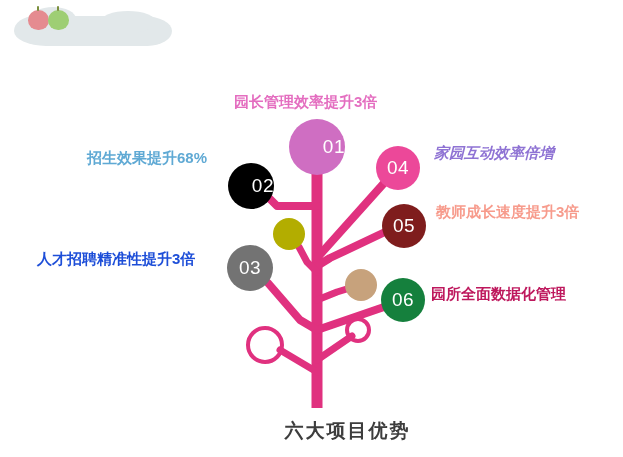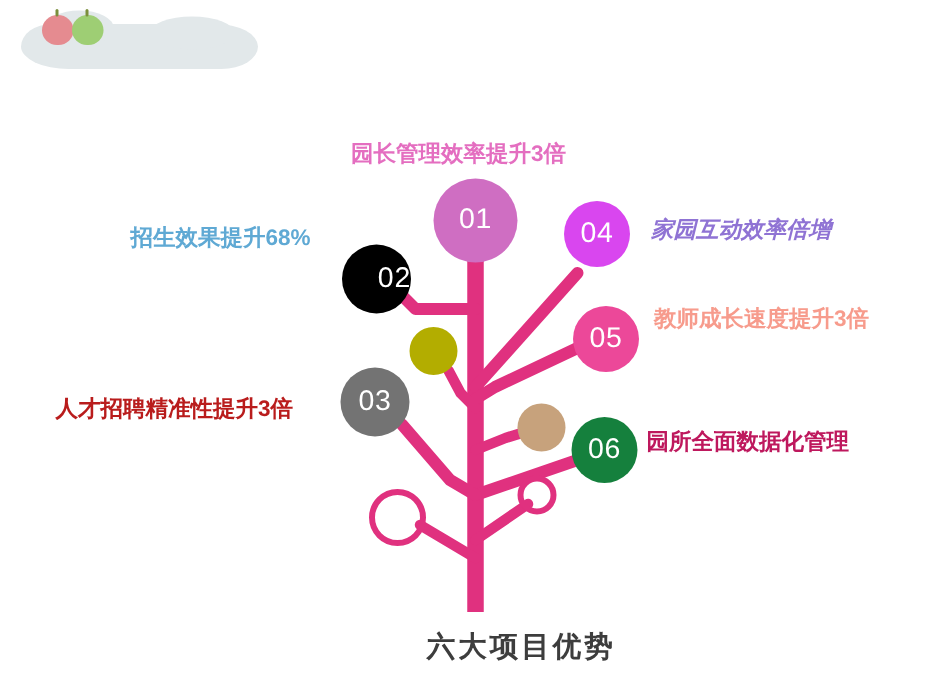--- a/index.html
+++ b/index.html
@@ -172,39 +172,39 @@
     <line x1="317" y1="372" x2="280" y2="350" stroke="#e0317f" stroke-width="7" stroke-linecap="round"></line>
 
     <circle cx="265" cy="345" r="17" fill="none" stroke="#e0317f" stroke-width="4"></circle>
     <circle cx="358" cy="330" r="11" fill="none" stroke="#e0317f" stroke-width="4"></circle>
   </g>
 </svg>
 
 <div class="accent-dot" style="left:273px; top:218px; width:32px; height:32px; background:#b3ad00;"></div>
 <div class="accent-dot" style="left:345px; top:269px; width:32px; height:32px; background:#c7a27c;"></div>
 
-<div class="node-circle" style="left:289px; top:119px; width:56px; height:56px; background:#cf6ec2;">
+<div class="node-circle" style="left:289px; top:119px; width:56px; height:56px; background:#cf6ec2;justify-content:flex-end;">
   <span>01</span>
 </div>
 <div class="node-circle" style="left:228px; top:163px; width:46px; height:46px; background:#000000;justify-content:flex-end;">
   <span>02</span>
 </div>
 <div class="node-circle" style="left:227px; top:245px; width:46px; height:46px; background:#737373;">
   <span>03</span>
 </div>
-<div class="node-circle" style="left:376px; top:134px; width:44px; height:44px; background:#d946ef;">
+<div class="node-circle" style="left:376px; top:146px; width:44px; height:44px; background:#ec4899;">
   <span>04</span>
 </div>
-<div class="node-circle" style="left:382px; top:204px; width:44px; height:44px; background:#ec4899;">
+<div class="node-circle" style="left:382px; top:204px; width:44px; height:44px; background:#7f1d1d;">
   <span>05</span>
 </div>
 <div class="node-circle" style="left:381px; top:278px; width:44px; height:44px; background:#15803d;">
   <span>06</span>
 </div>
 
 <div class="node-label" style="left:234px; top:93px; color:#e46ec0;">园长管理效率提升3倍</div>
 <div class="node-label" style="left:87px; top:149px; color:#5fa9d4;">招生效果提升68%</div>
-<div class="node-label" style="left:37px; top:250px; color:#b91c1c;margin-top:13px;">人才招聘精准性提升3倍</div>
+<div class="node-label" style="left:37px; top:250px; color:#1d4ed8;">人才招聘精准性提升3倍</div>
 <div class="node-label" style="left:434px; top:144px; color:#8f73d4;font-style:italic;">家园互动效率倍增</div>
 <div class="node-label" style="left:436px; top:203px; color:#f79b8c;">教师成长速度提升3倍</div>
 <div class="node-label" style="left:431px; top:285px; color:#be185d;">园所全面数据化管理</div>
 
 <div id="footer-caption">六大项目优势</div>
 
 </body></html>

